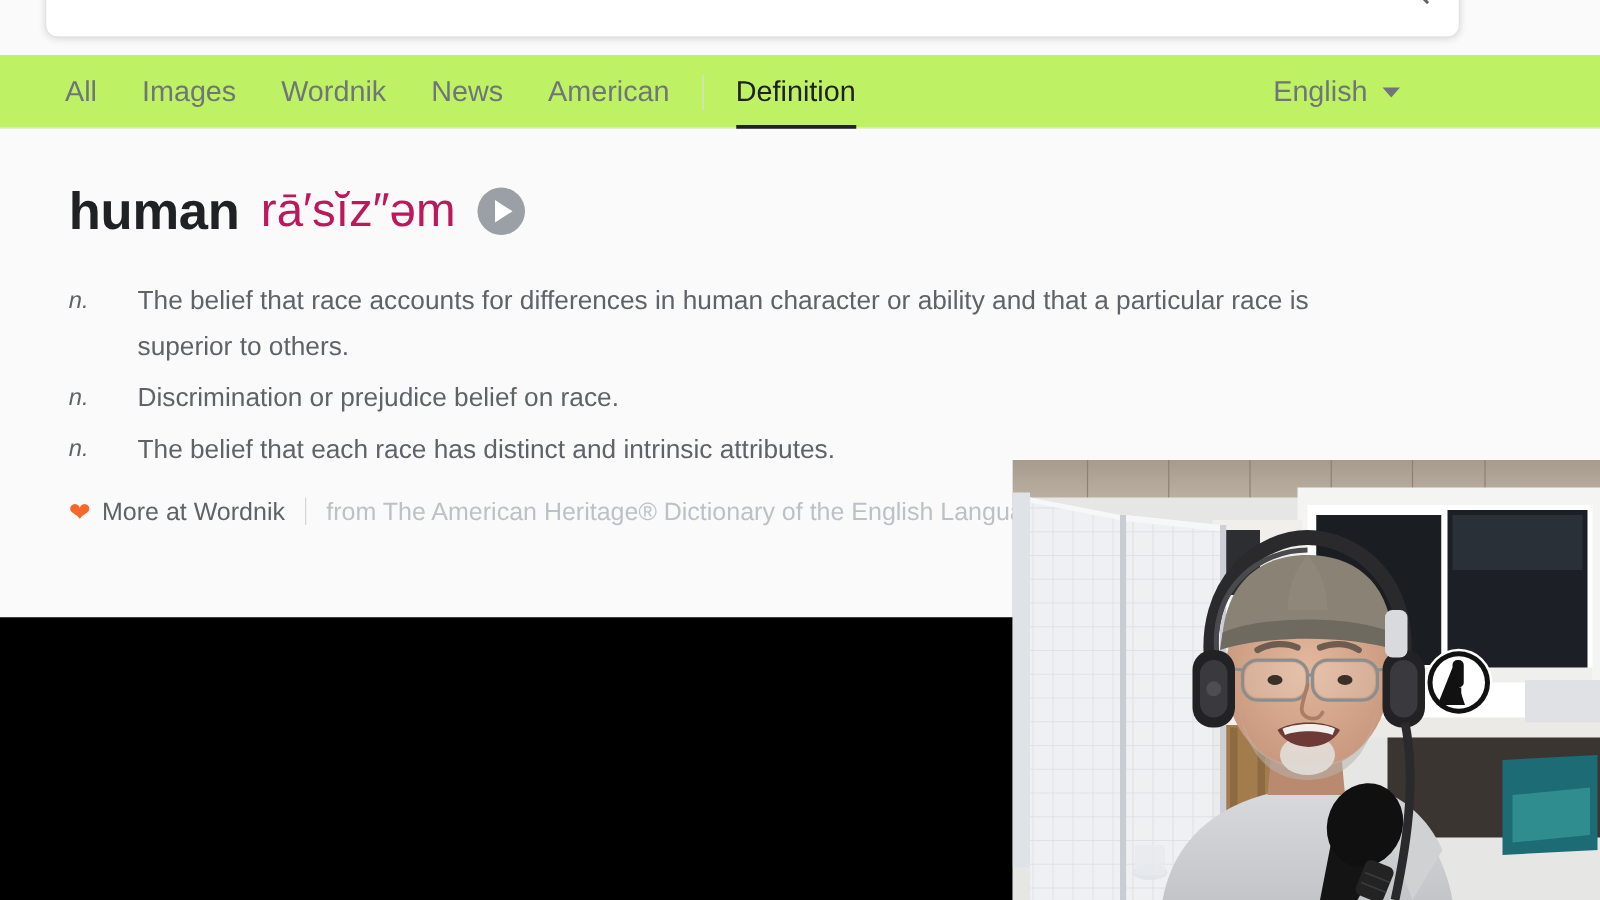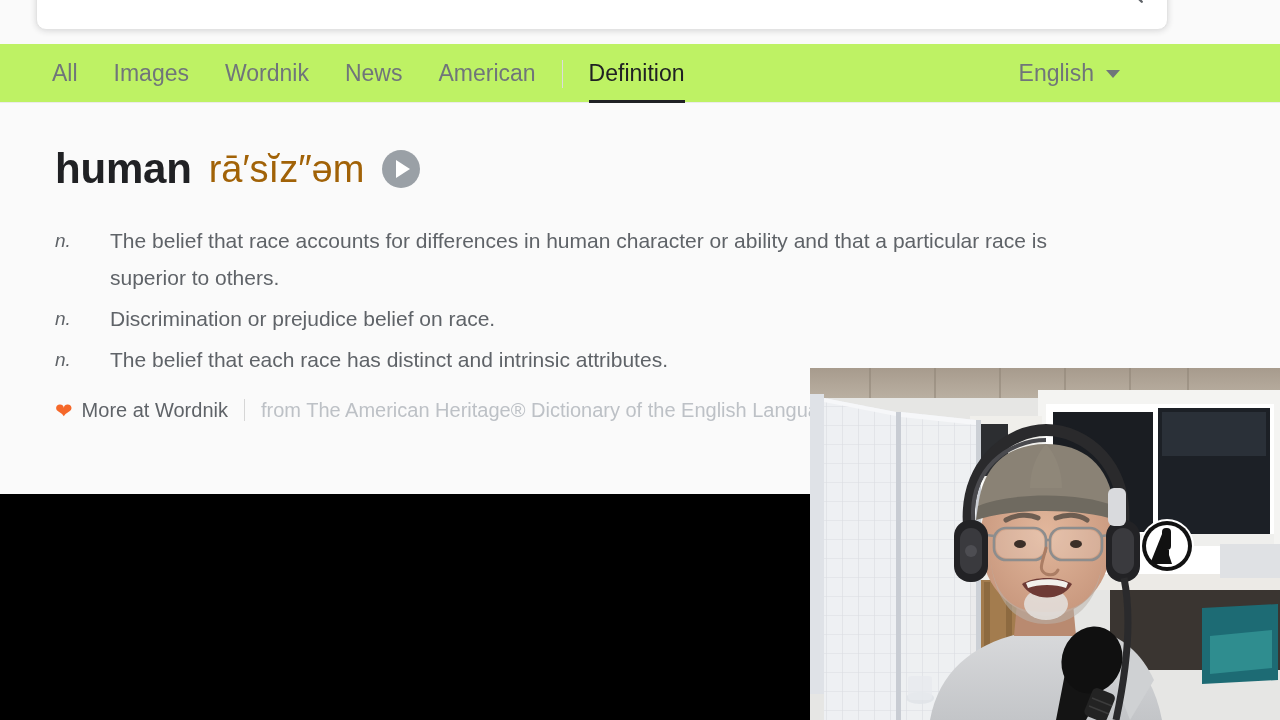--- a/index.html
+++ b/index.html
@@ -139,21 +139,21 @@
   }
   .headword {
     font-size: 42px;
     font-weight: 700;
     color: #202124;
     letter-spacing: -0.2px;
     line-height: 1;
   }
   .pron {
     font-size: 38px;
-    color: #a16207;
+    color: #be185d;
     margin-left: 17px;
     line-height: 1;
     font-weight: 400;
   }
   .play-btn {
     margin-left: 18px;
     width: 38px;
     height: 38px;
     border-radius: 50%;
     background: #9aa0a6;

